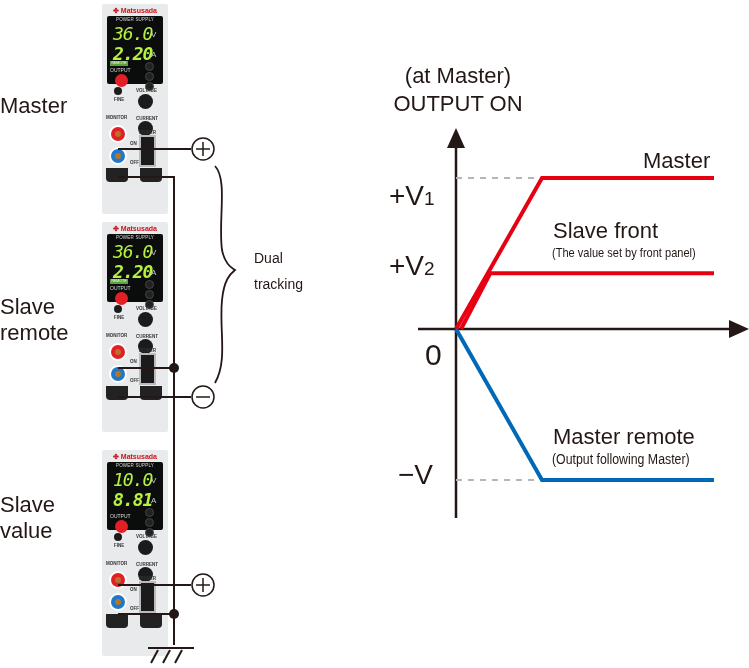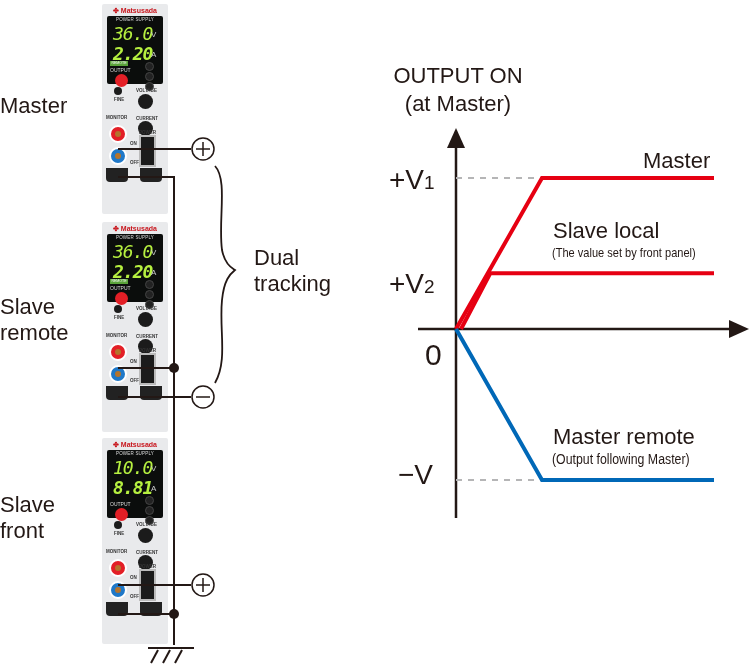--- a/index.html
+++ b/index.html
@@ -33,21 +33,21 @@
 </head>
 <body>
 
 <div class="abs lbl" style="left:0;top:93px;">Master</div>
 <div class="abs lbl" style="left:0;top:294px;">
   <div>Slave</div>
   <div>remote</div>
 </div>
 <div class="abs lbl" style="left:0;top:492px;">
   <div>Slave</div>
-  <div>front</div>
+  <div>value</div>
 </div>
 
 <div id="units">
     <div class="unit" style="height: 210px; top: 4px;">
     <div class="brand">✤ Matsusada</div>
     <div class="screen">
       <div class="ps">POWER SUPPLY</div>
       <div class="d1">36.0</div>
       <div class="u1">V</div>
       <div class="d2">2.20</div>
@@ -99,21 +99,21 @@
     <div class="knob" style="top:117px;"></div>
     <div class="jr"></div>
     <div class="jb"></div>
     <div class="tiny" style="top:126px;left:37px;">POWER</div>
     <div class="sw"></div>
     <div class="tiny" style="top:137px;left:28px;">ON</div>
     <div class="tiny" style="top:156px;left:28px;">OFF</div>
     <div class="foot" style="left:4px"></div>
     <div class="foot" style="left:38px"></div>
   </div>
-    <div class="unit" style="height: 206px; top: 438px;">
+    <div class="unit" style="height: 206px; top: 450px;">
     <div class="brand">✤ Matsusada</div>
     <div class="screen">
       <div class="ps">POWER SUPPLY</div>
       <div class="d1">10.0</div>
       <div class="u1">V</div>
       <div class="d2">8.81</div>
       <div class="u2">A</div>
 
       <div class="out">OUTPUT</div>
       <div class="redbtn"></div>
@@ -186,30 +186,30 @@
         <line x1="456" x2="542" y1="178" y2="178" stroke="#b5b5b6" stroke-width="2" stroke-dasharray="6,6"></line>
         <line x1="456" x2="542" y1="480" y2="480" stroke="#b5b5b6" stroke-width="2" stroke-dasharray="6,6"></line>
         <polyline points="456,329 542,178 714,178" fill="none" stroke="#e60012" stroke-width="4"></polyline>
         <polyline points="461,329 490.4,273.13 714,273.13" fill="none" stroke="#e60012" stroke-width="4"></polyline>
         <polyline points="456,329 542,480 714,480" fill="none" stroke="#0068b7" stroke-width="4"></polyline>
       </g>
   </g>
 </svg>
 
 <div class="abs" style="left:373px;top:62px;width:170px;text-align:center;font-size:22px;line-height:28px;">
+  <div>(at Master)</div>
   <div>OUTPUT ON</div>
-  <div>(at Master)</div>
-</div>
-<div class="abs" style="left:389px;top:164px;font-size:28px;"><span>+V</span><span style="font-size:19px">1</span></div>
-<div class="abs" style="left:389px;top:268px;font-size:28px;"><span>+V</span><span style="font-size:19px">2</span></div>
+</div>
+<div class="abs" style="left:389px;top:180px;font-size:28px;"><span>+V</span><span style="font-size:19px">1</span></div>
+<div class="abs" style="left:389px;top:250px;font-size:28px;"><span>+V</span><span style="font-size:19px">2</span></div>
 <div class="abs" style="left:425px;top:338px;font-size:30px;">0</div>
 <div class="abs" style="left:398px;top:459px;font-size:28px;">−V</div>
 
 <div class="abs" style="left:643px;top:148px;font-size:22px;">Master</div>
-<div class="abs" style="left:553px;top:218px;font-size:22px;">Slave local</div>
+<div class="abs" style="left:553px;top:218px;font-size:22px;">Slave front</div>
 <div class="abs" style="left:552px;top:245px;font-size:13px;transform:scaleX(0.85);transform-origin:left;">(The value set by front panel)</div>
 <div class="abs" style="left:553px;top:424px;font-size:22px;">Master remote</div>
 <div class="abs" style="left:552px;top:451px;font-size:14px;transform:scaleX(0.88);transform-origin:left;">(Output following Master)</div>
 
-<div class="abs" style="left:254px;top:245px;font-size:22px;line-height:26px;">
+<div class="abs" style="left:254px;top:245px;font-size:14px;line-height:26px;">
   <div>Dual</div>
   <div>tracking</div>
 </div>
 
 </body></html>

